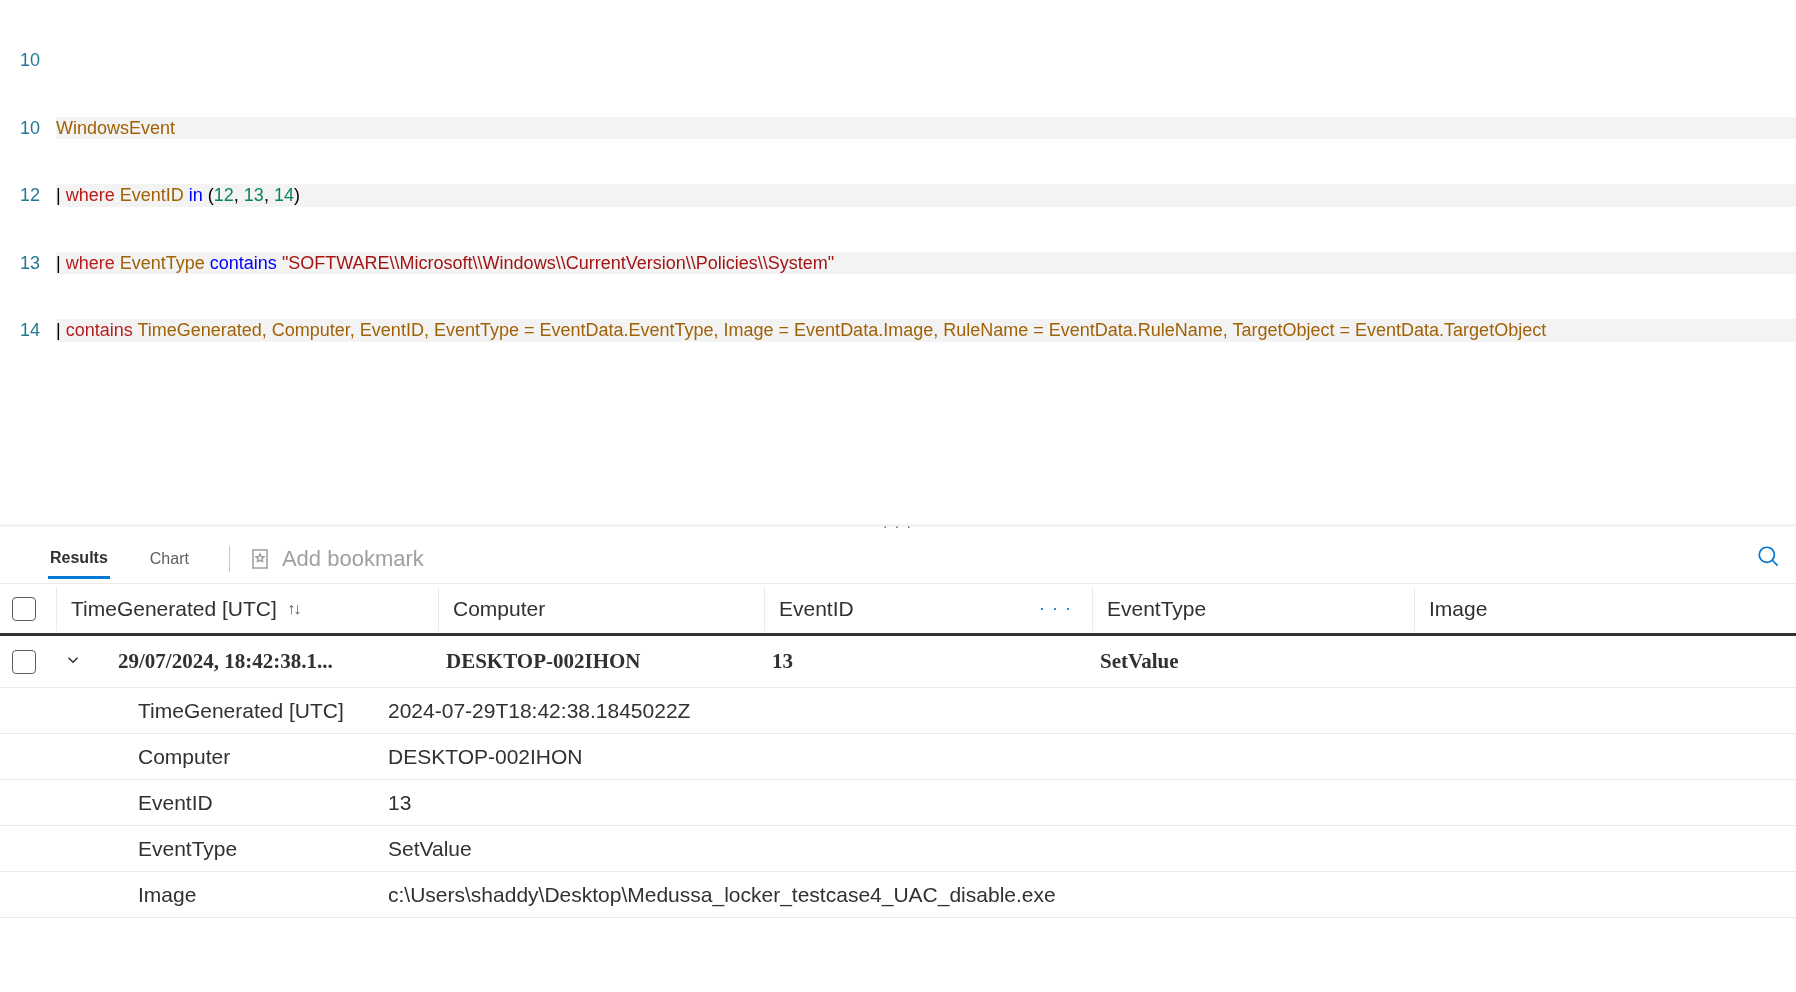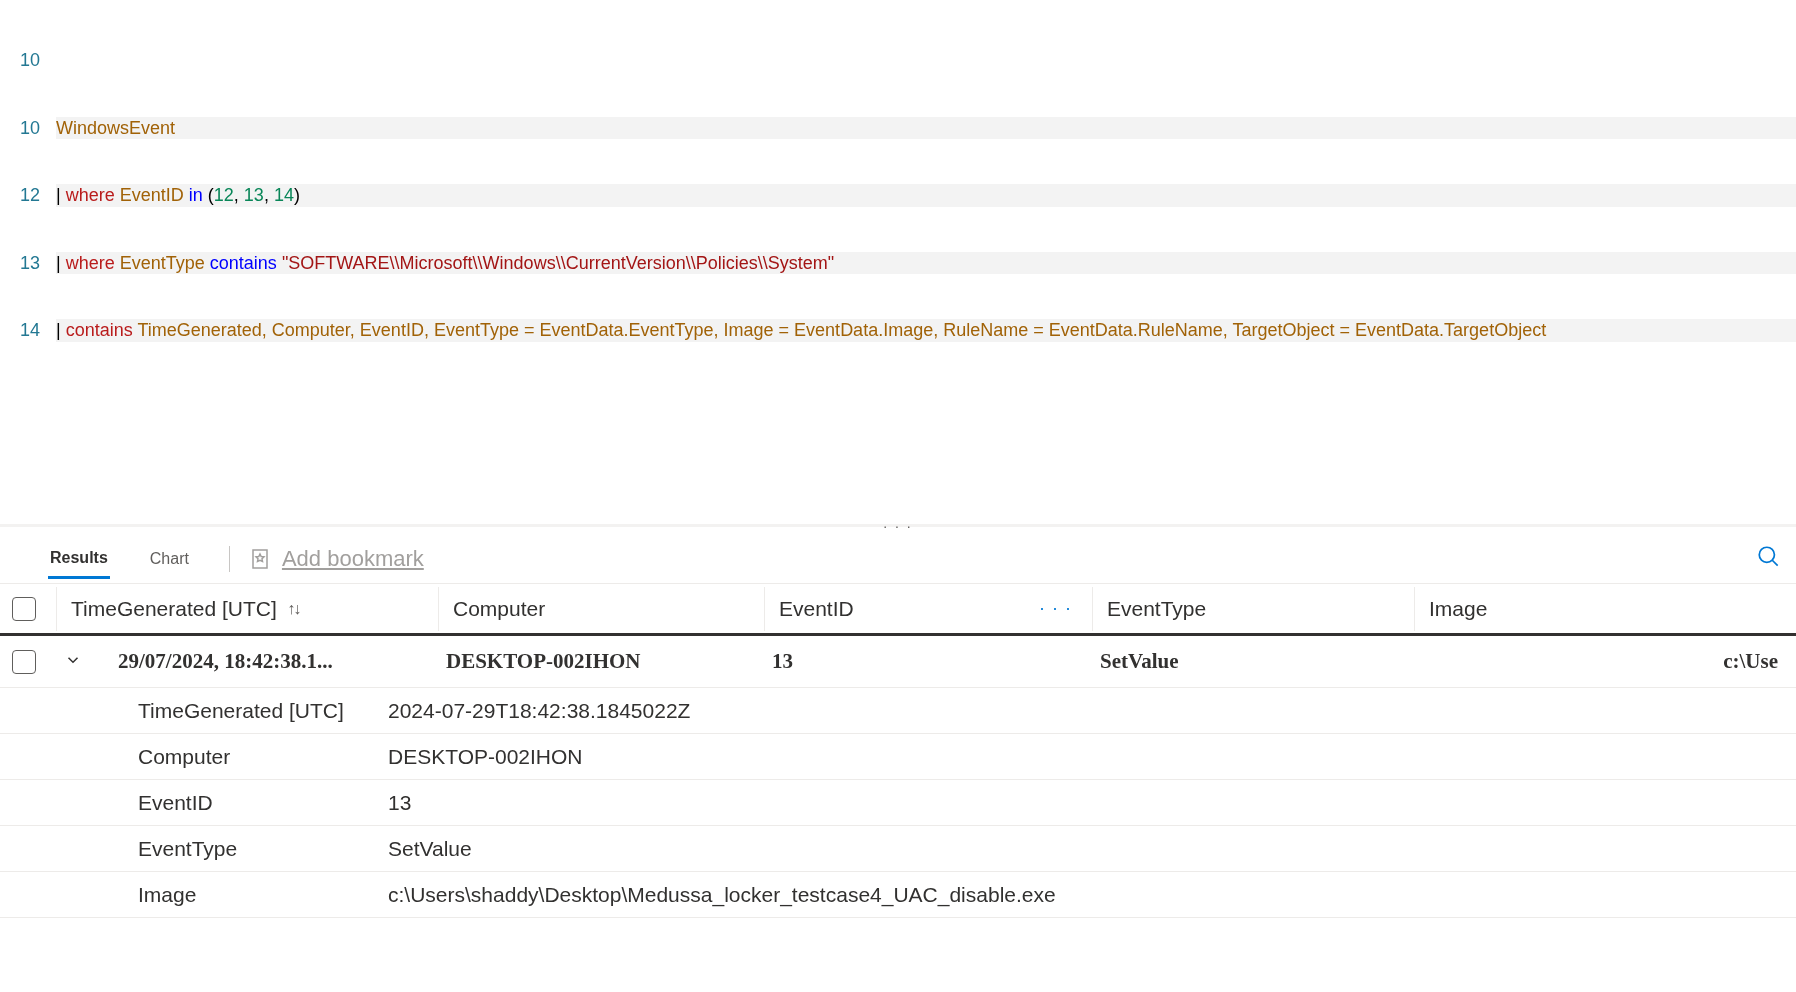--- a/index.html
+++ b/index.html
@@ -75,21 +75,20 @@
     height: 26px;
     background: #c8c6c4;
     margin: 0 18px 0 0;
   }
   .bookmark-btn {
     display: flex;
     align-items: center;
     color: #a19f9d;
     font-size: 22px;
     cursor: pointer;
-    text-decoration: underline;
   }
   .bookmark-btn svg { margin-right: 10px; }
   .toolbar-spacer { flex: 1; }
   .search-btn { color: #0078d4; cursor: pointer; padding: 4px; }
 
   .grid-header {
     display: flex;
     align-items: center;
     border-bottom: 3px solid #323130;
     font-size: 21px;
@@ -204,21 +203,20 @@
   <div class="checkbox"></div>
   <span class="chev">
     <svg viewBox="0 0 24 24" fill="none" stroke="#323130" stroke-width="2">
         <polyline points="6 9 12 15 18 9"></polyline>
       </svg>
   </span>
   <div class="cell" style="width:328px">29/07/2024, 18:42:38.1...</div>
   <div class="cell c-comp">DESKTOP-002IHON</div>
   <div class="cell c-eid">13</div>
   <div class="cell c-etype">SetValue</div>
-  <div class="cell c-image" style="text-align:right;padding-right:18px">c:\Use</div>
 </div>
 
 <div id="details-container">
     <div class="detail">
       <div class="dk">TimeGenerated [UTC]</div>
       <div class="dv">2024-07-29T18:42:38.1845022Z</div>
     </div>
     <div class="detail">
       <div class="dk">Computer</div>
       <div class="dv">DESKTOP-002IHON</div>

